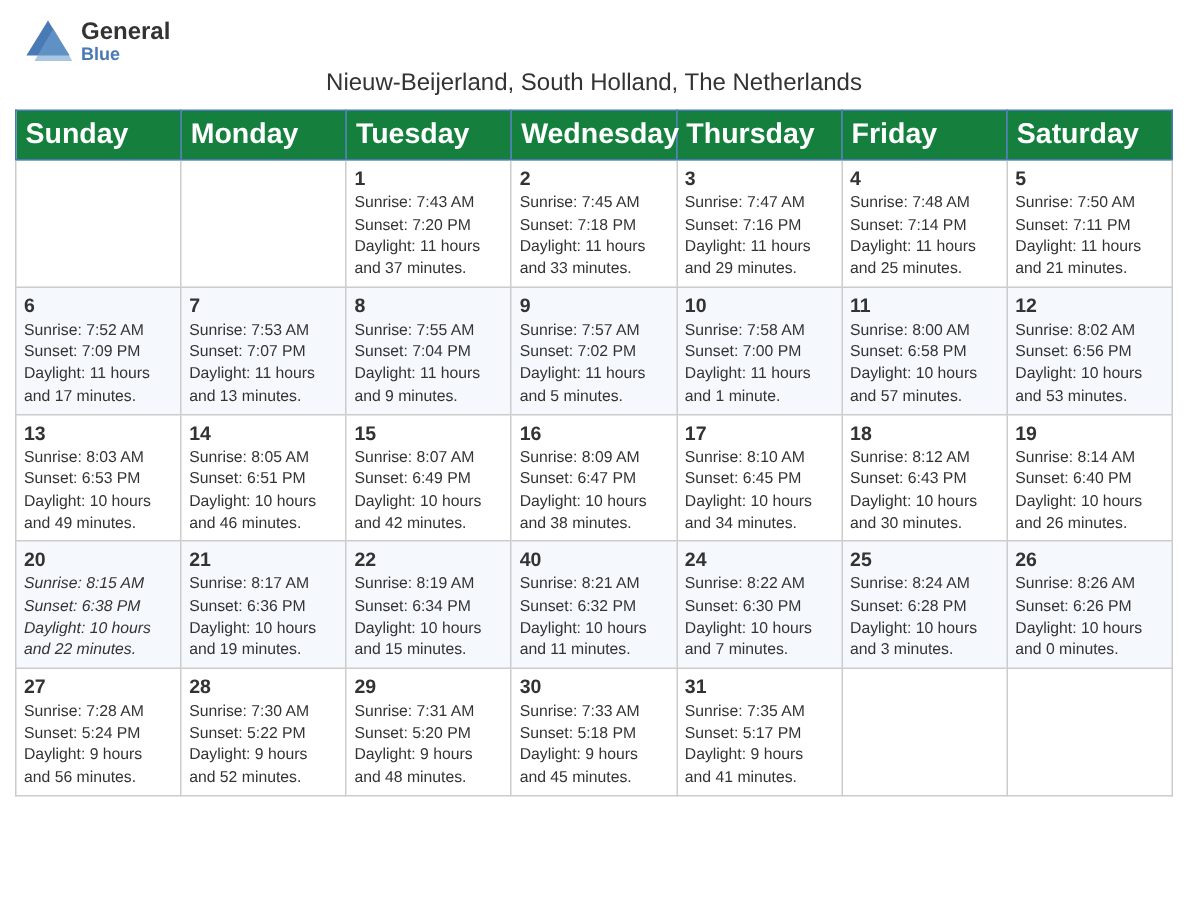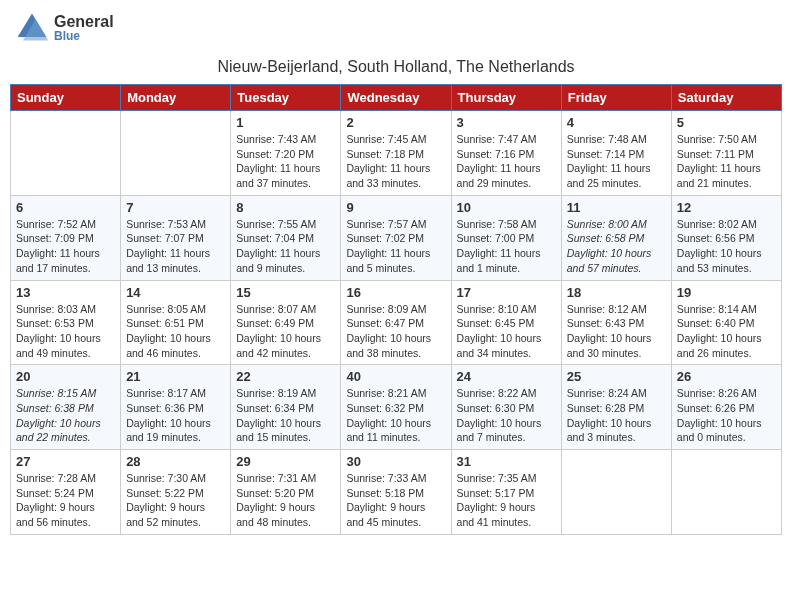--- a/index.html
+++ b/index.html
@@ -7,21 +7,21 @@
       font-family: Arial, sans-serif;
       background: #fff;
       width: 792px;
       min-height: 612px;
       padding: 10px;
     }
     .header {
       display: flex;
       justify-content: space-between;
       align-items: flex-start;
-      margin-bottom: 12px;
+      margin-bottom: 1px;
       padding: 0 4px;
       flex-direction: column;
     }
     .logo {
       display: flex;
       align-items: center;
       gap: 4px;
     }
     .logo-text {
       display: flex;
@@ -53,25 +53,25 @@
       font-size: 16px;
       color: #333;
       margin-bottom: 8px;
     }
     table {
       width: 100%;
       border-collapse: collapse;
       table-layout: fixed;
     }
     th {
-      background-color: #b91c1c;
+      background-color: #15803d;
       color: #fff;
       text-align: left;
       padding: 5px 6px;
-      font-size: 13px;
+      font-size: 19px;
       border: 1px solid #4a7ab5;
     }
     td {
       vertical-align: top;
       border: 1px solid #ccc;
       padding: 4px 5px;
       font-size: 10.5px;
       color: #333;
       height: 80px;
     }
@@ -188,21 +188,21 @@
 Daylight: 11 hours and 5 minutes.</div>
         </td>
         <td>
           <span class="day-num">10</span>
           <div class="day-info" style="white-space: pre-line;">Sunrise: 7:58 AM
 Sunset: 7:00 PM
 Daylight: 11 hours and 1 minute.</div>
         </td>
         <td>
           <span class="day-num">11</span>
-          <div class="day-info" style="white-space: pre-line; font-style: italic;">Sunrise: 8:00 AM
+          <div class="day-info" style="white-space: pre-line;">Sunrise: 8:00 AM
 Sunset: 6:58 PM
 Daylight: 10 hours and 57 minutes.</div>
         </td>
         <td>
           <span class="day-num">12</span>
           <div class="day-info" style="white-space: pre-line;">Sunrise: 8:02 AM
 Sunset: 6:56 PM
 Daylight: 10 hours and 53 minutes.</div>
         </td>
       </tr>

